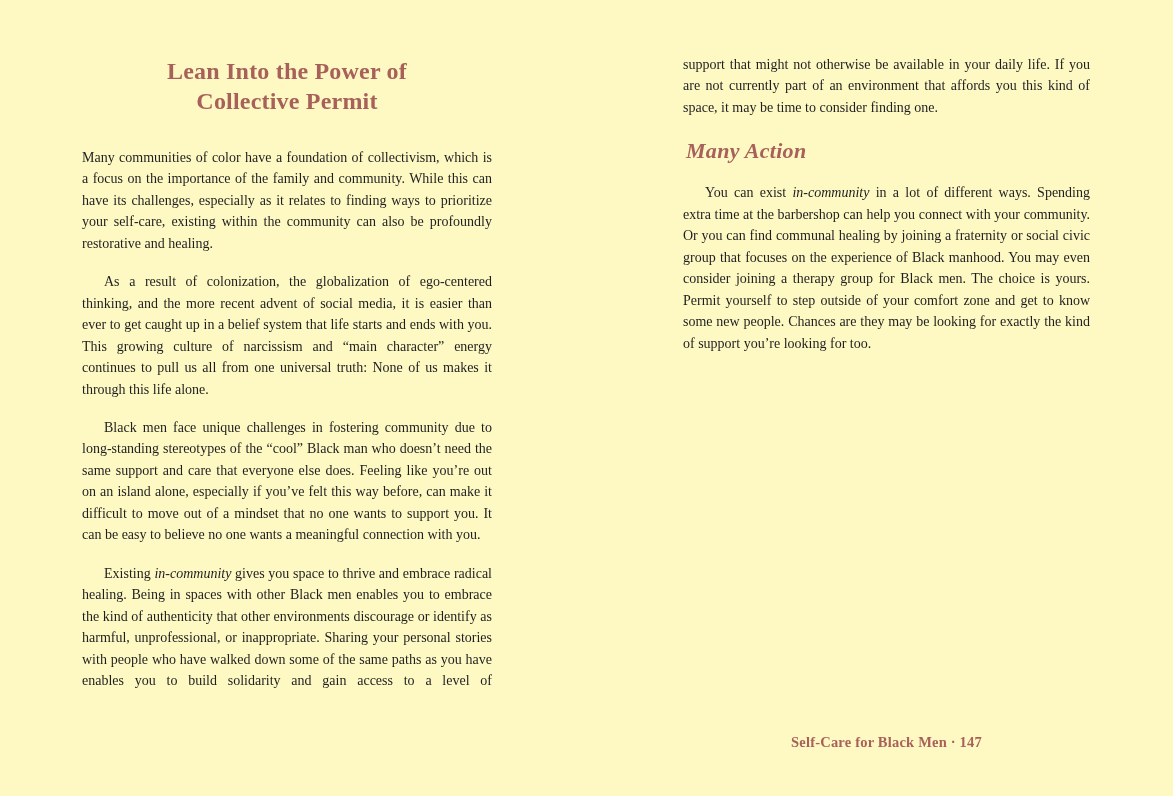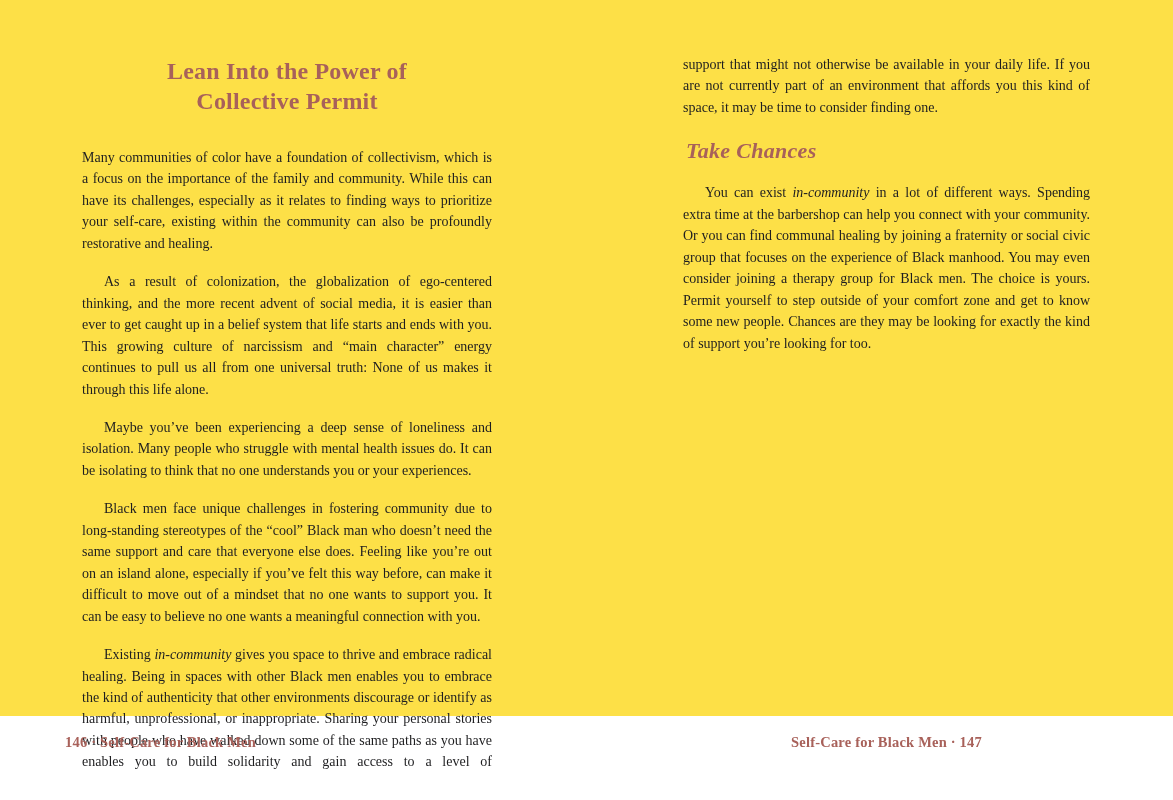--- a/index.html
+++ b/index.html
@@ -10,22 +10,22 @@
   body {
     width: 1173px;
     height: 800px;
     position: relative;
     font-family: "Liberation Serif", "DejaVu Serif", serif;
     overflow: hidden;
   }
   .spread {
     position: relative;
     width: 1173px;
-    height: 716px;
-    background: #fde047;
+    height: 796px;
+    background: #fef9c3;
   }
   .col {
     position: absolute;
     top: 0;
   }
   .col-left {
     left: 65px;
     width: 444px;
   }
   .col-right {
@@ -88,32 +88,30 @@
 <div class="spread">
 
   <div class="col col-left">
     <div class="chapter-title">
       <span>Lean Into the Power of</span>
       <span>Collective Permit</span>
     </div>
     <div class="body-text">
         <p class="para">Many communities of color have a foundation of collectivism, which is a focus on the importance of the family and community. While this can have its challenges, especially as it relates to finding ways to prioritize your self-care, existing within the community can also be profoundly restorative and healing.</p>
         <p class="para indent">As a result of colonization, the globalization of ego-centered thinking, and the more recent advent of social media, it is easier than ever to get caught up in a belief system that life starts and ends with you. This growing culture of narcissism and “main character” energy continues to pull us all from one universal truth: None of us makes it through this life alone.</p>
-        <p class="para indent">Maybe you’ve been experiencing a deep sense of loneliness and isolation. Many people who struggle with mental health issues do. It can be isolating to think that no one understands you or your experiences.</p>
         <p class="para indent">Black men face unique challenges in fostering community due to long-standing stereotypes of the “cool” Black man who doesn’t need the same support and care that everyone else does. Feeling like you’re out on an island alone, especially if you’ve felt this way before, can make it difficult to move out of a mindset that no one wants to support you. It can be easy to believe no one wants a meaningful connection with you.</p>
         <p class="para indent continues">Existing <i>in-community</i> gives you space to thrive and embrace radical healing. Being in spaces with other Black men enables you to embrace the kind of authenticity that other environments discourage or identify as harmful, unprofessional, or inappropriate. Sharing your personal stories with people who have walked down some of the same paths as you have enables you to build solidarity and gain access to a level of</p>
       </div>
   </div>
 
   <div class="col col-right">
     <div class="body-text continuation">
         <p class="para">support that might not otherwise be available in your daily life. If you are not currently part of an environment that affords you this kind of space, it may be time to consider finding one.</p>
       </div>
-    <div class="section-heading">Take Chances</div>
+    <div class="section-heading">Many Action</div>
     <div class="body-text">
         <p class="para indent">You can exist <i>in-community</i> in a lot of different ways. Spending extra time at the barbershop can help you connect with your community. Or you can find communal healing by joining a fraternity or social civic group that focuses on the experience of Black manhood. You may even consider joining a therapy group for Black men. The choice is yours. Permit yourself to step outside of your comfort zone and get to know some new people. Chances are they may be looking for exactly the kind of support you’re looking for too.</p>
       </div>
   </div>
 
-  <div class="footer footer-left">146 · Self-Care for Black Men</div>
   <div class="footer footer-right">Self-Care for Black Men · 147</div>
 
 </div>
 
 </body></html>

